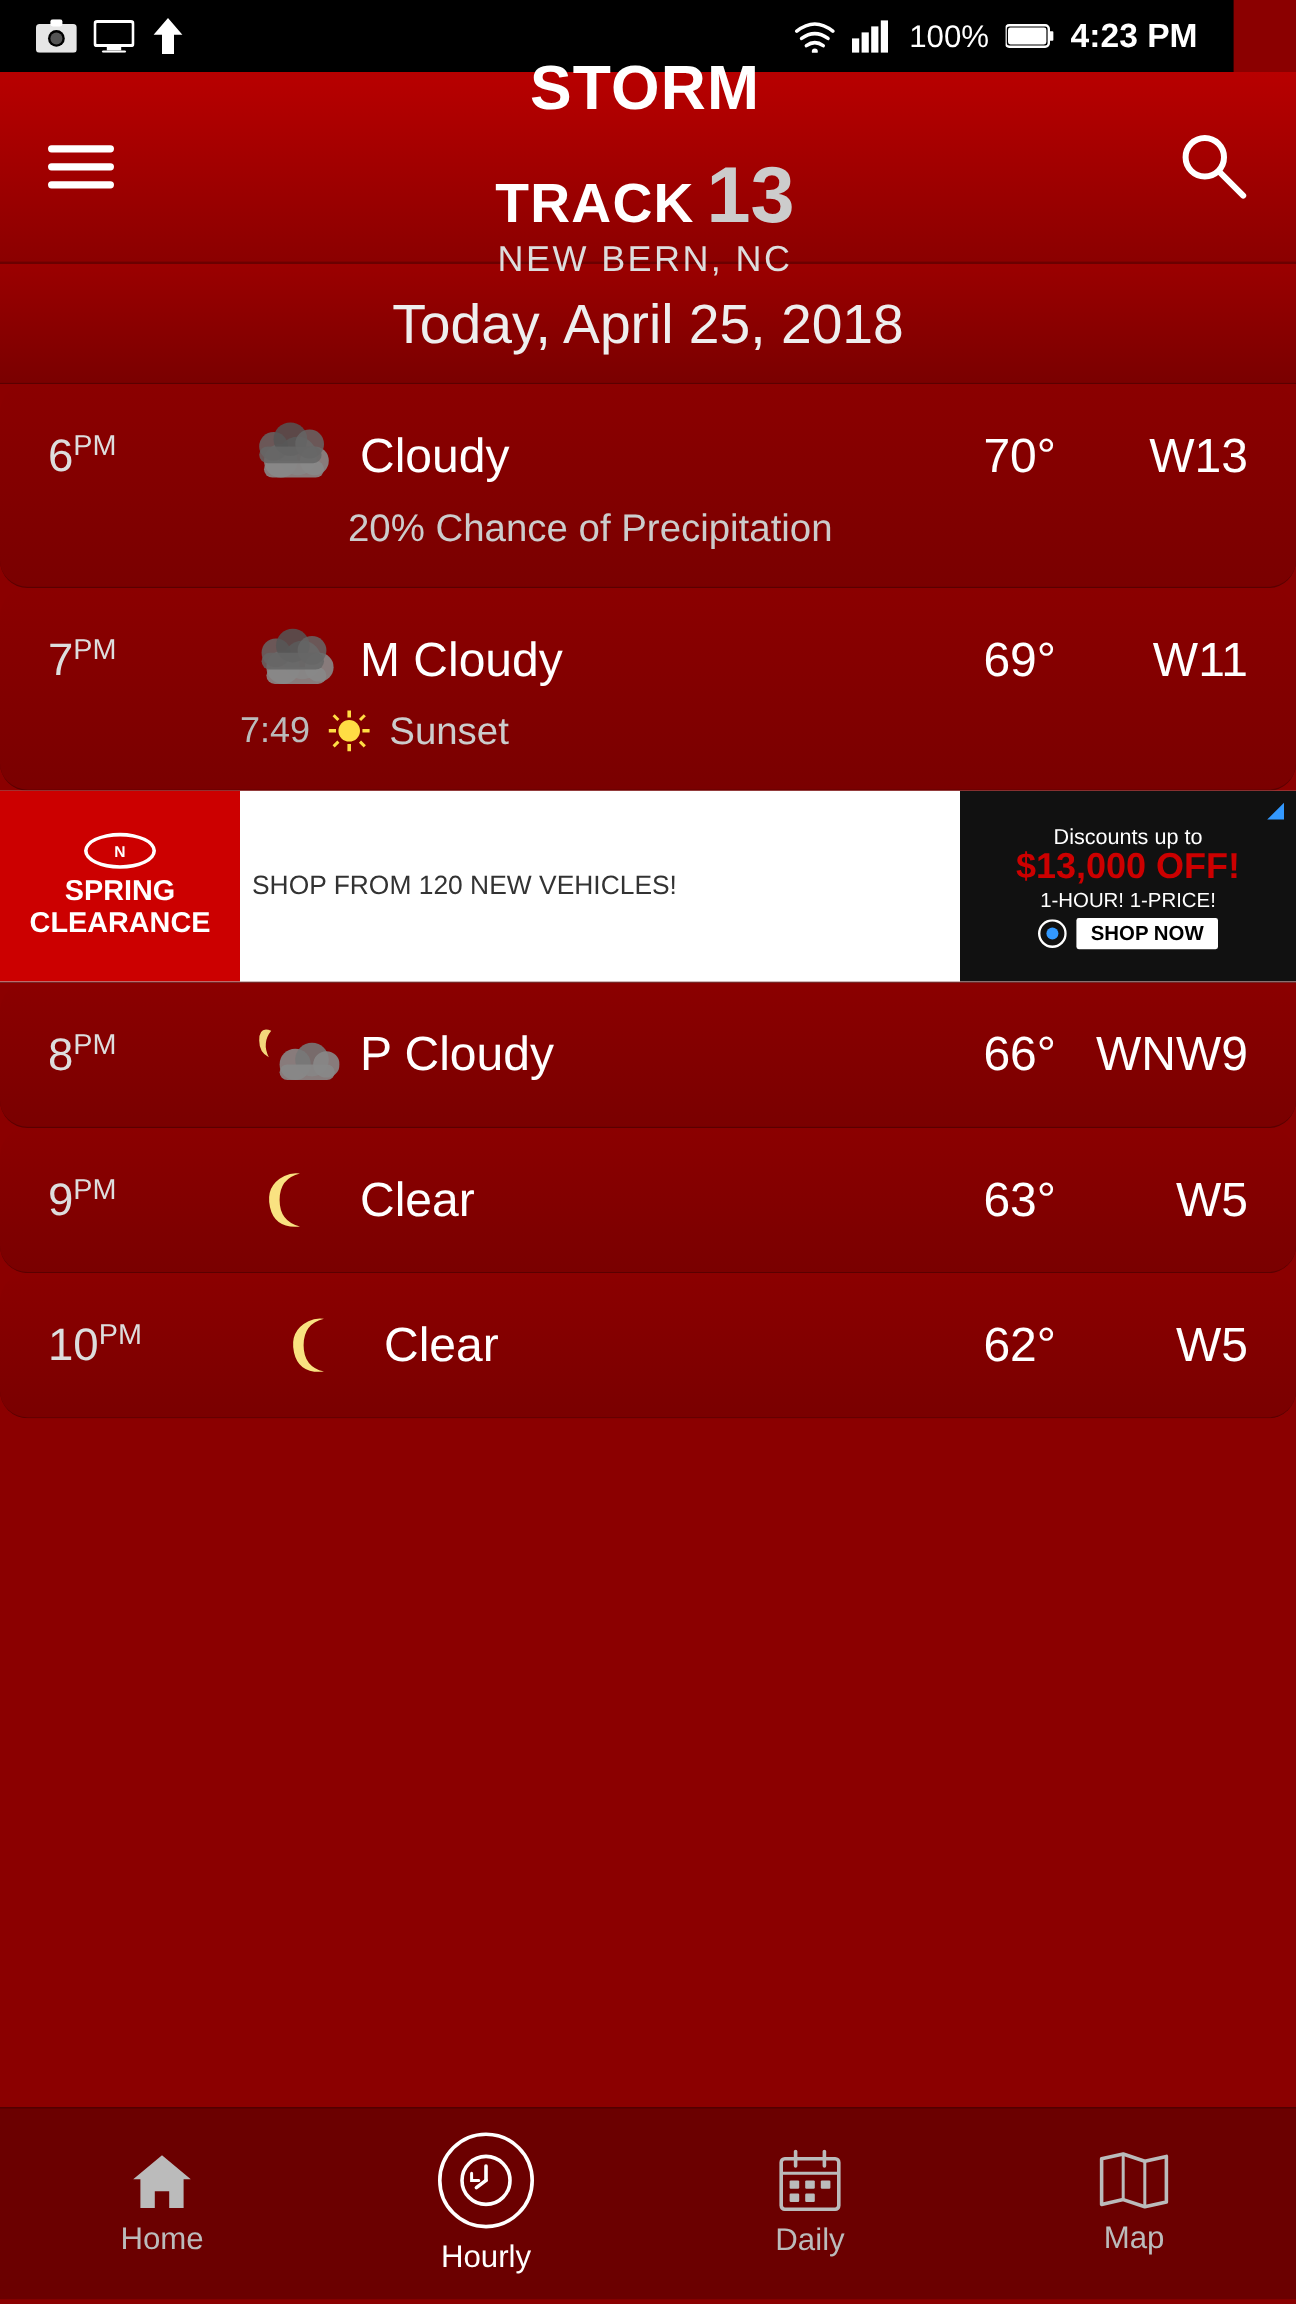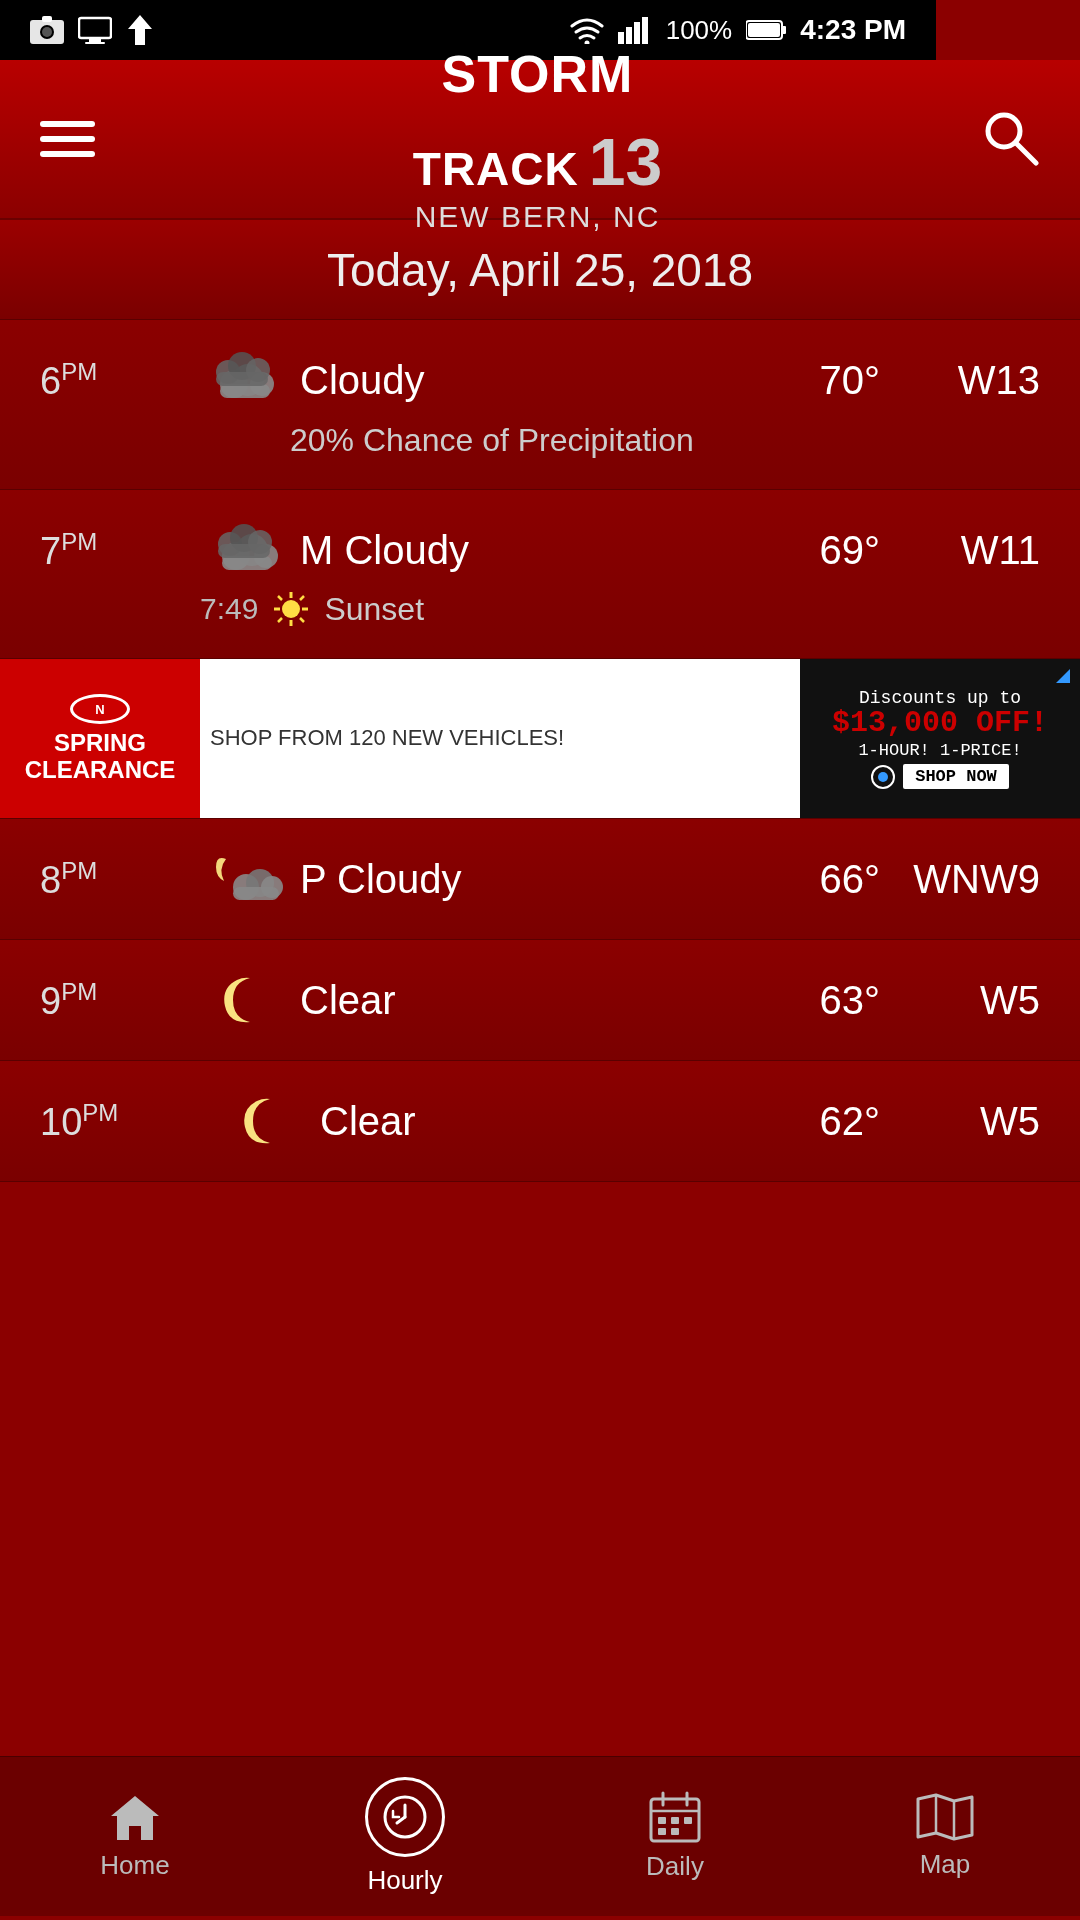--- a/index.html
+++ b/index.html
@@ -10,21 +10,21 @@
       height: 1920px;
       background: #8b0000;
       font-family: 'Arial', sans-serif;
       color: white;
       overflow: hidden;
       position: relative;
     }
 
     
     .status-bar {
-      width: 936px;
+      width: 1028px;
       height: 60px;
       background: #000;
       display: flex;
       align-items: center;
       justify-content: space-between;
       padding: 0 30px;
       font-size: 28px;
     }
     .status-bar-left {
       display: flex;
@@ -90,20 +90,21 @@
       font-size: 46px;
       color: #eee;
       font-weight: 300;
     }
 
     
     .weather-row {
       background: linear-gradient(180deg, #8b0000 0%, #7a0000 100%);
       border-bottom: 1px solid #5a0000;
       padding: 30px 40px;
+      border-radius: 23px;
     }
     .weather-row-main {
       display: flex;
       align-items: center;
       gap: 0;
     }
     .time-col {
       width: 160px;
       font-size: 38px;
       color: #ddd;
@@ -194,21 +195,20 @@
       justify-content: center;
       padding: 10px;
     }
     .ad-right {
       background: #111;
       width: 280px;
       display: flex;
       flex-direction: column;
       align-items: center;
       justify-content: center;
-      font-family: Liberation Mono, monospace;
     }
     .ad-triangle {
       position: absolute;
       top: 10px;
       right: 10px;
       width: 0;
       height: 0;
       border-left: 14px solid transparent;
       border-bottom: 14px solid #3399ff;
     }

